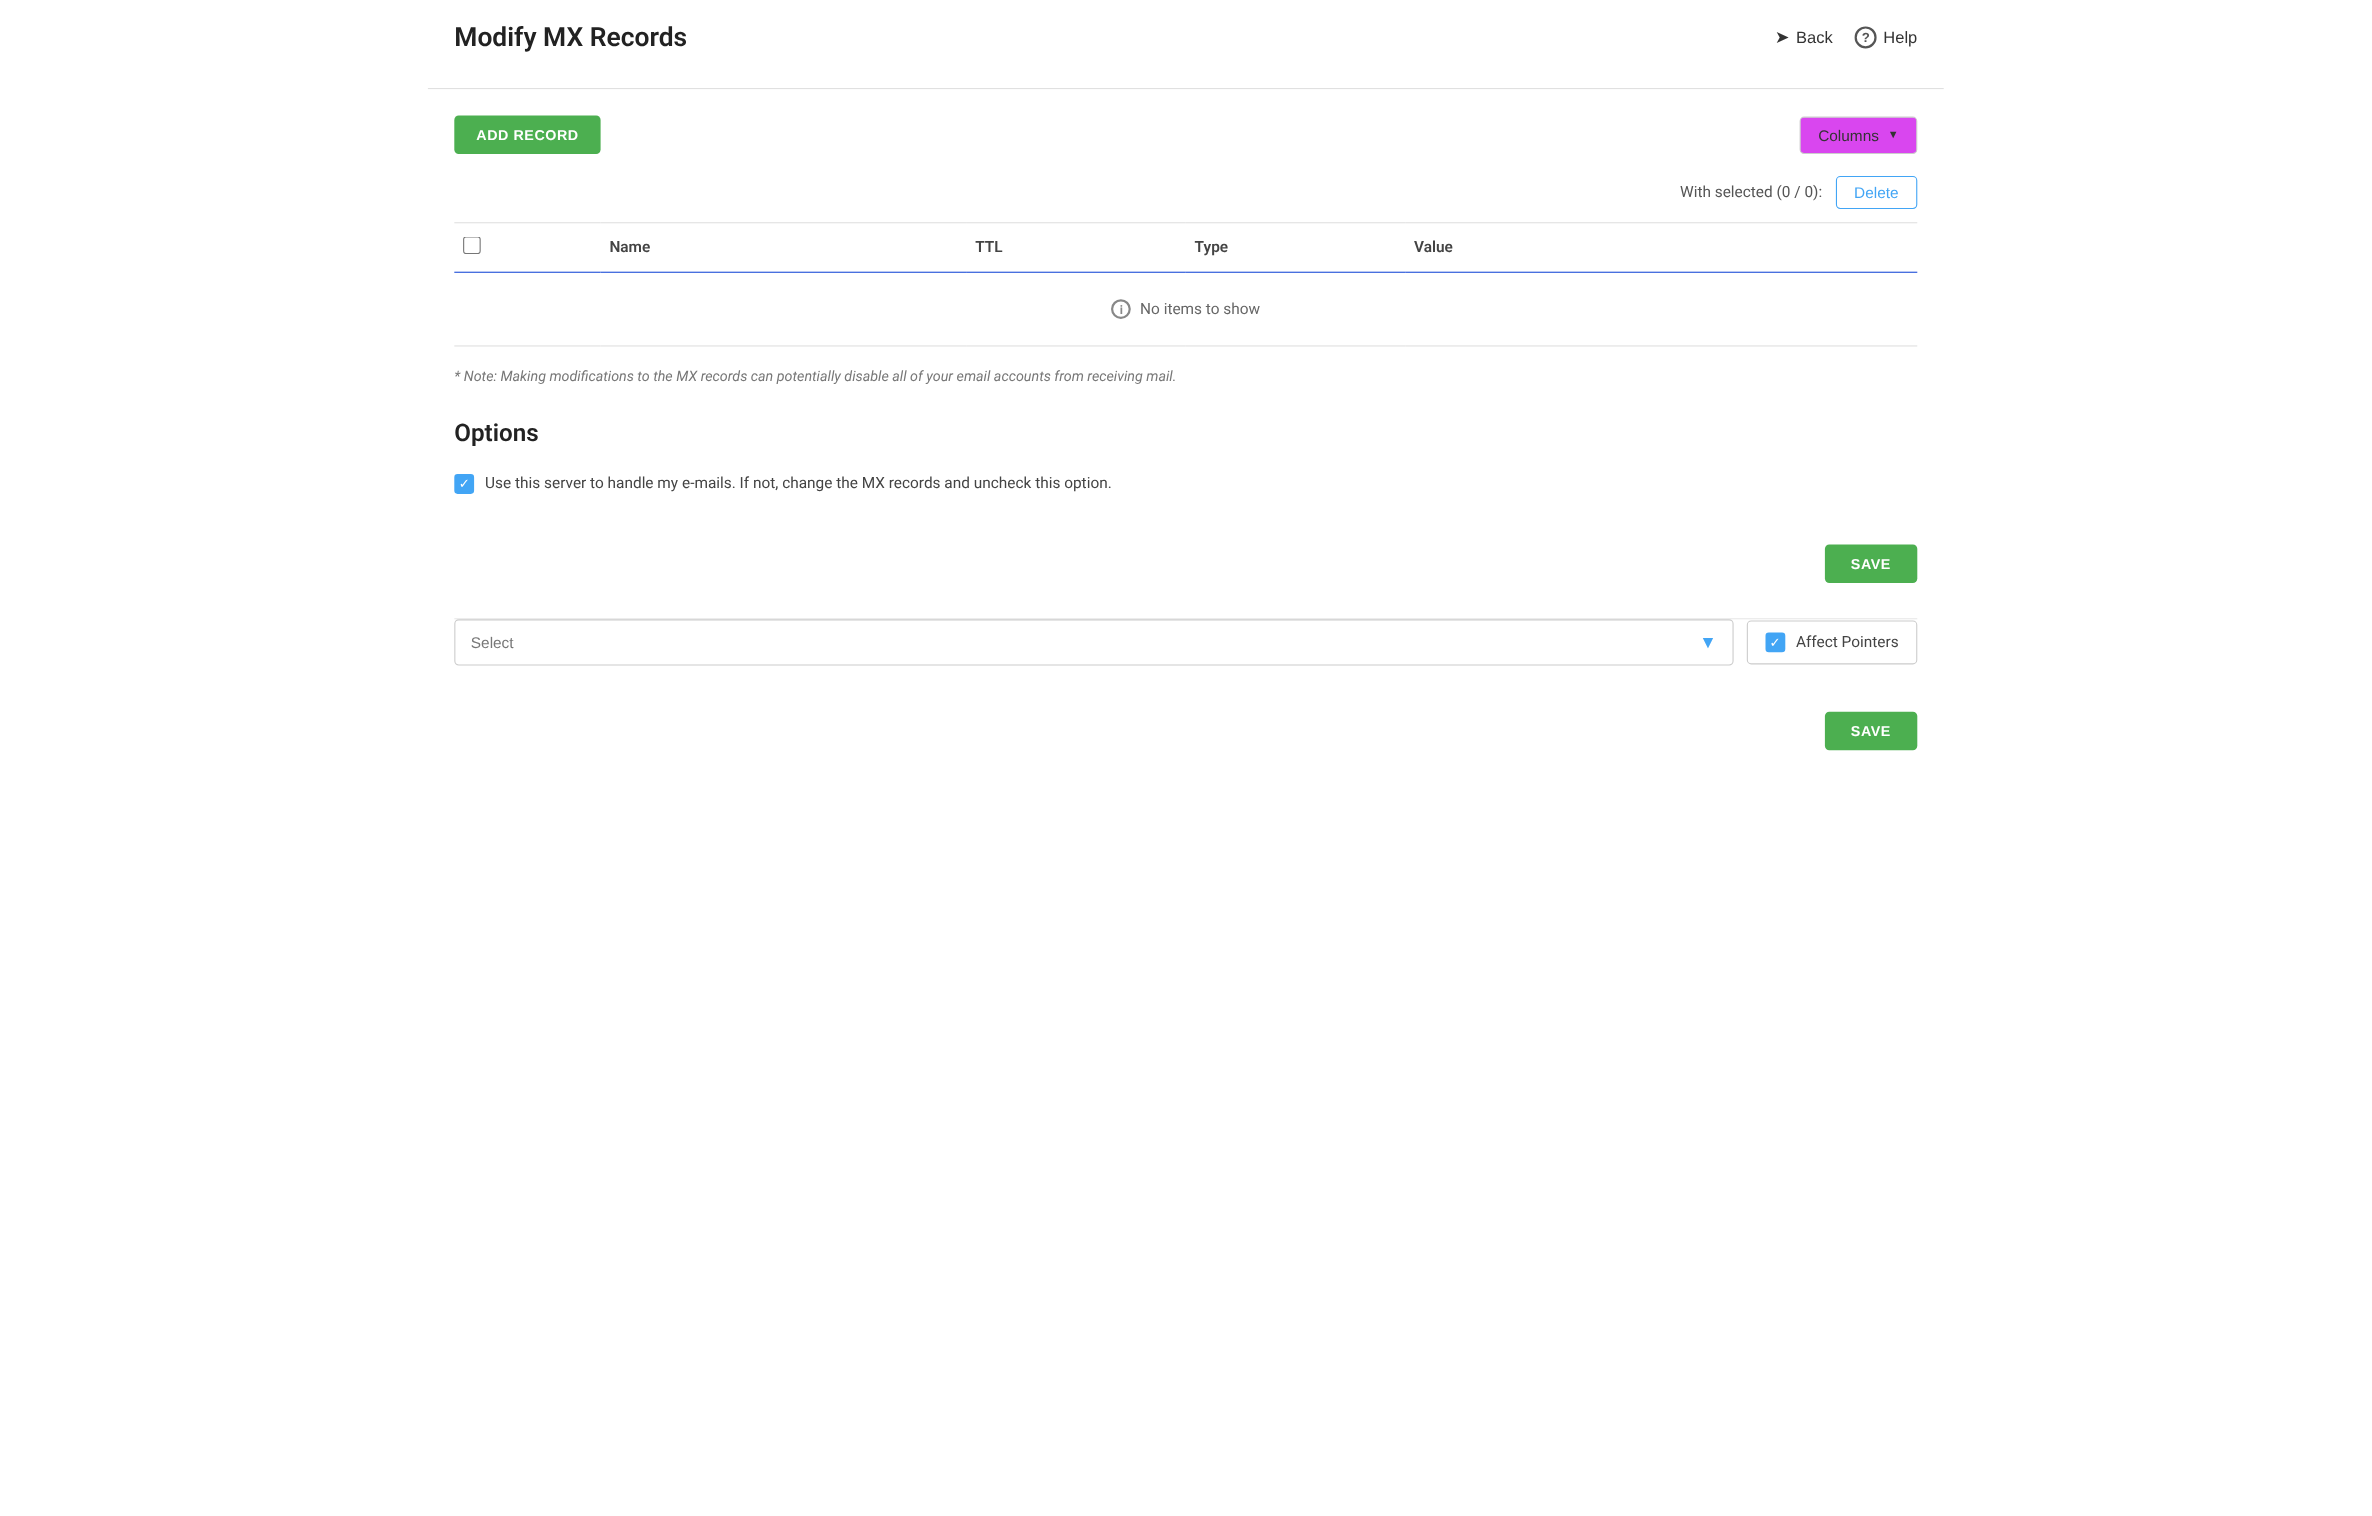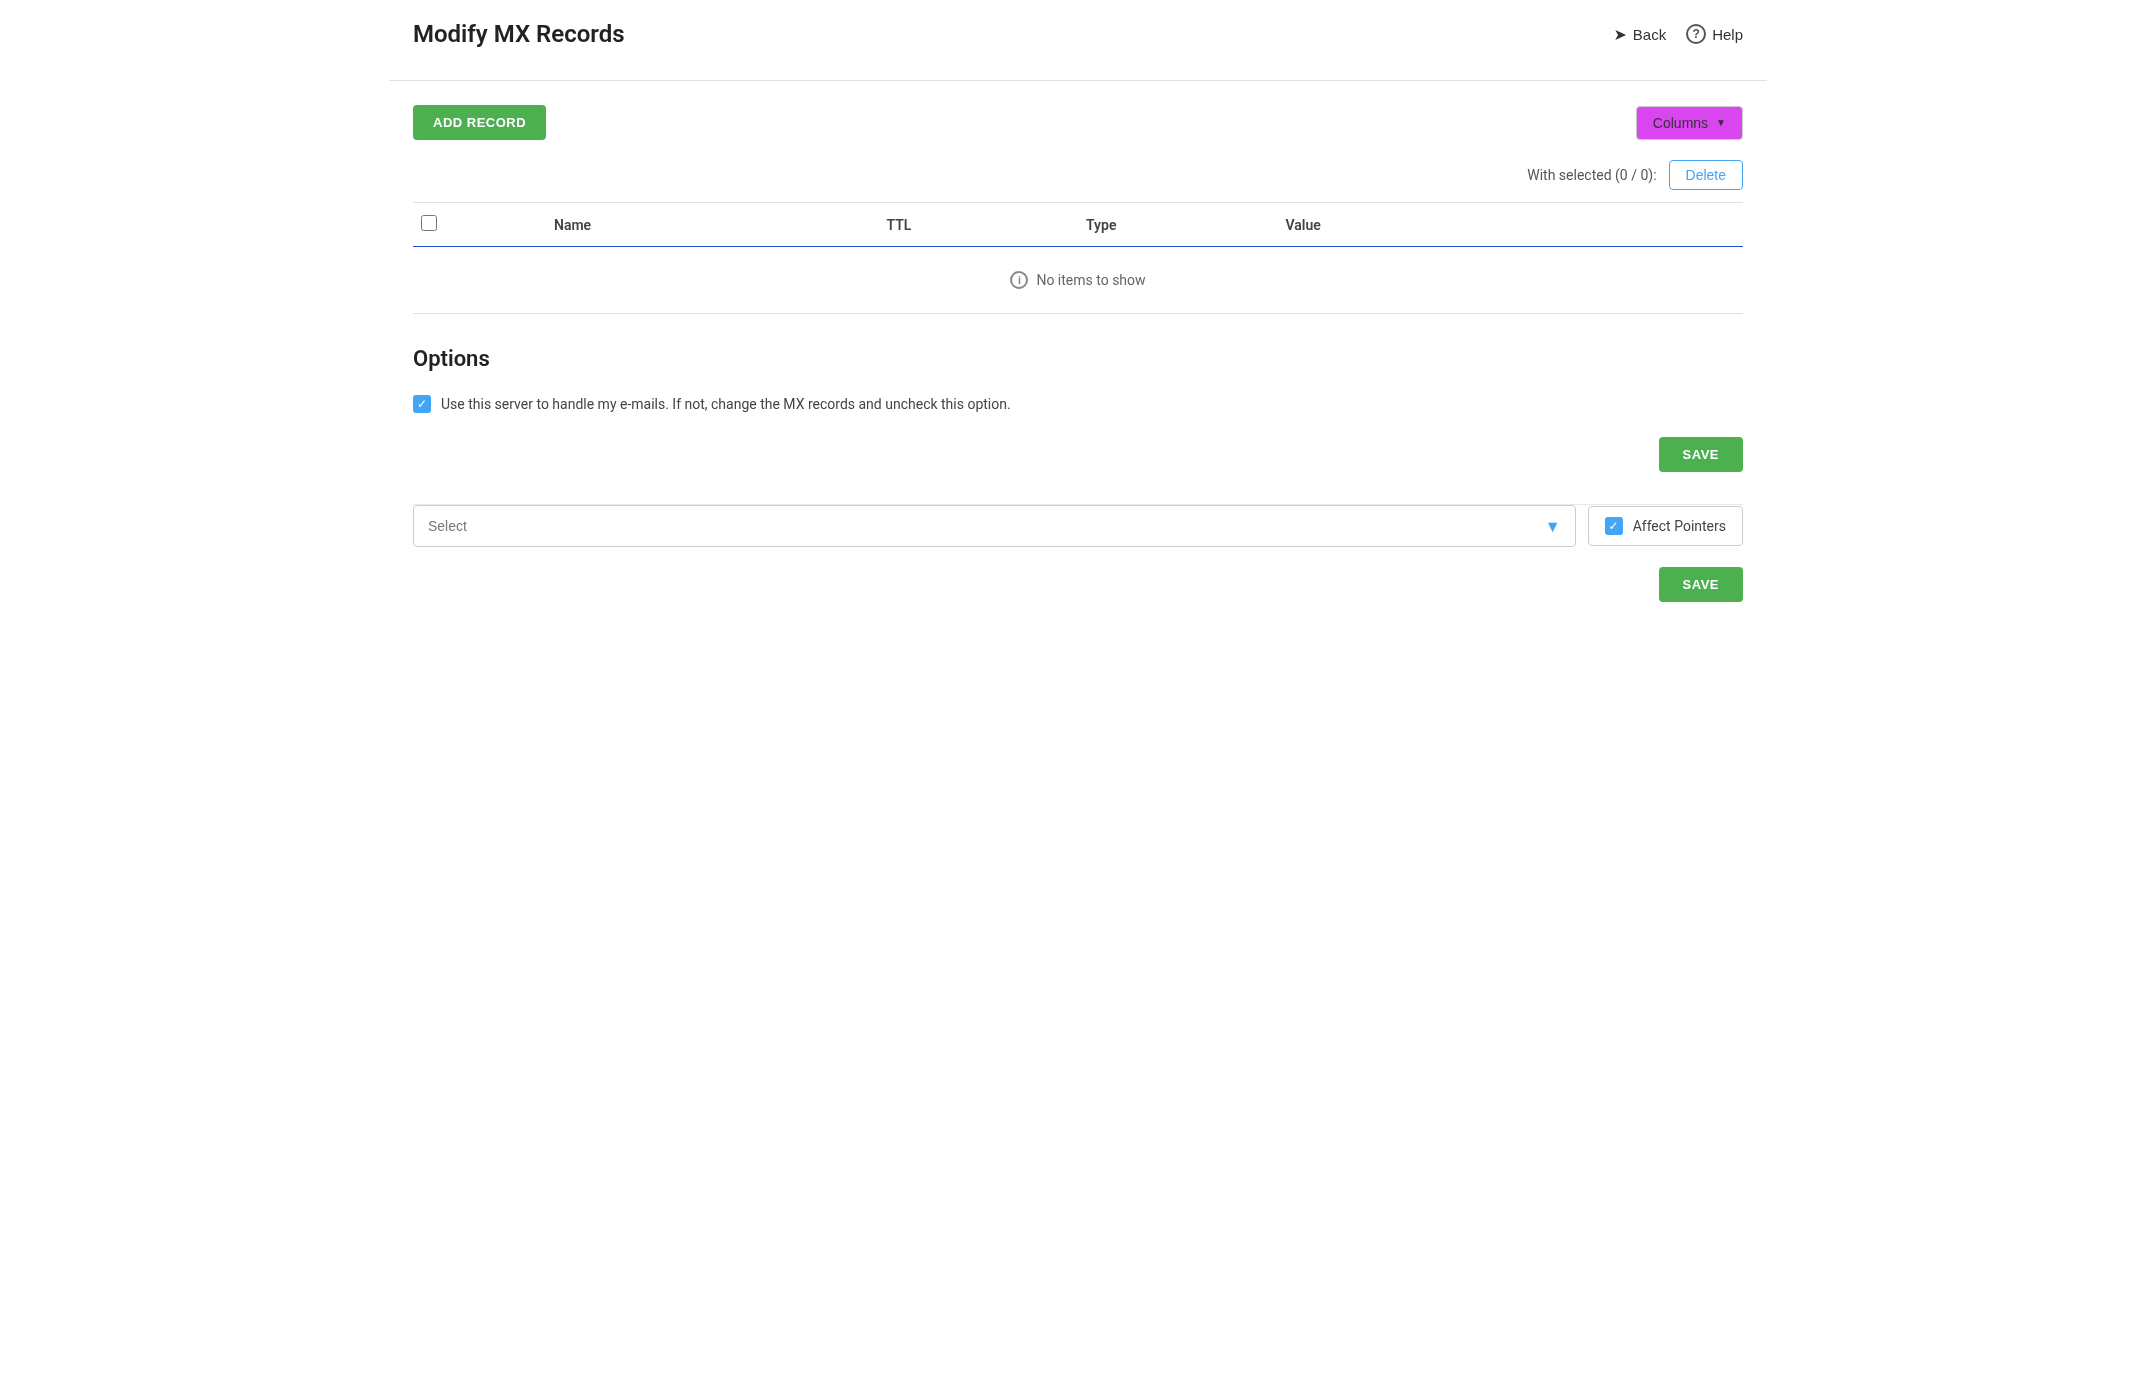--- a/index.html
+++ b/index.html
@@ -262,20 +262,21 @@
       background: #4caf50;
       color: white;
       border: none;
       padding: 10px 24px;
       font-size: 13px;
       font-weight: 700;
       letter-spacing: 0.5px;
       border-radius: 4px;
       cursor: pointer;
       text-transform: uppercase;
+      margin-top: 22px;
     }
 
     
     .mx-template-section {
       padding: 0 24px 32px 24px;
     }
 
     .mx-template-title {
       font-size: 18px;
       font-weight: 600;
@@ -408,20 +409,23 @@
             <div class="empty-content">
               <span class="info-icon">i</span>
               <span>No items to show</span>
             </div>
           </td>
         </tr>
       </tbody>
     </table>
   </div>
 
+  <div class="note-section">
+    <span>* Note: Making modifications to the MX records can potentially disable all of your email accounts from receiving mail.</span>
+  </div>
 
   <div class="options-section">
     <h2 class="options-title">Options</h2>
     <div class="checkbox-row">
       <div class="checkbox-styled">
         <span class="checkmark">✓</span>
       </div>
       <label class="checkbox-label">Use this server to handle my e-mails. If not, change the MX records and uncheck this option.</label>
     </div>
   </div>

